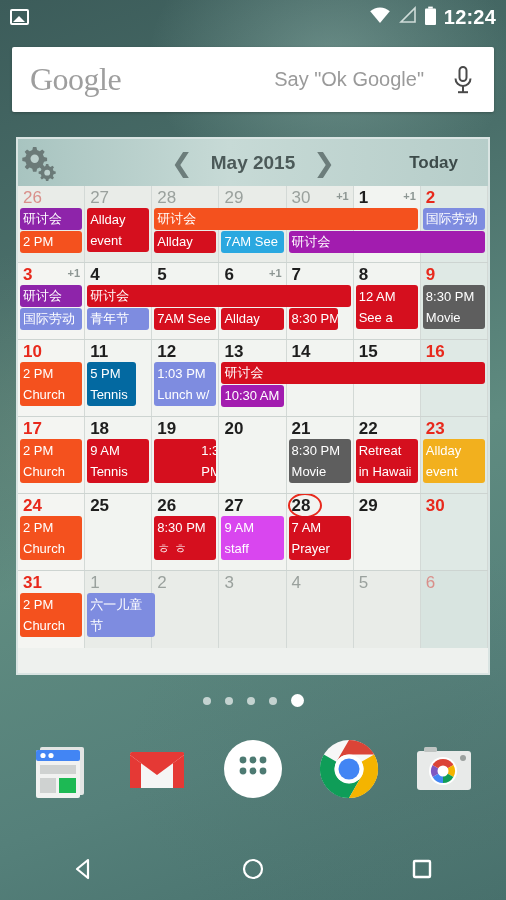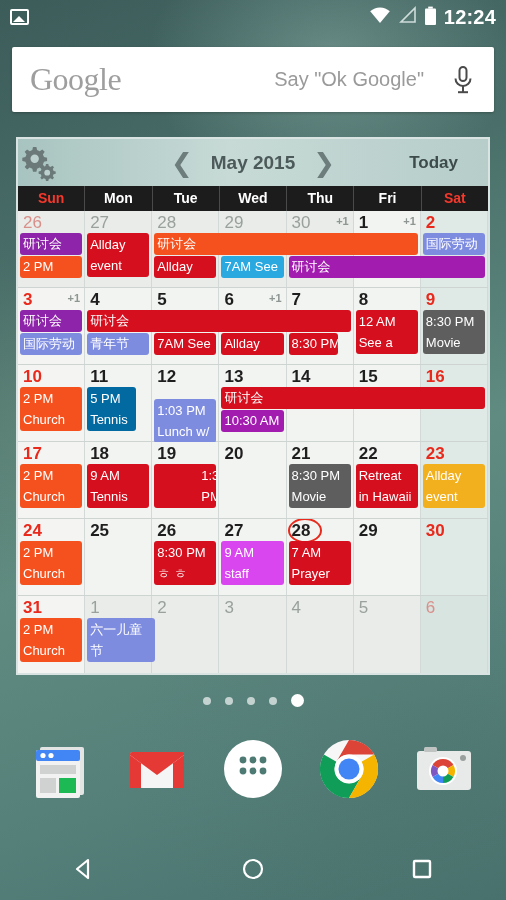--- a/index.html
+++ b/index.html
@@ -205,29 +205,20 @@
       </svg>
     </span>
     <div class="cal-nav">
       <span class="chev">❮</span>
       <span class="cal-title">May 2015</span>
       <span class="chev">❯</span>
     </div>
     <span class="cal-today">Today</span>
   </div>
 
-  <div class="dow-row">
-      <div class="dow we">Sun</div>
-      <div class="dow">Mon</div>
-      <div class="dow">Tue</div>
-      <div class="dow">Wed</div>
-      <div class="dow">Thu</div>
-      <div class="dow">Fri</div>
-      <div class="dow we">Sat</div>
-    </div>
   <div class="weeks">
       <div class="week">
         <div class="cell out sun">
           <div class="daynum dim we">26</div>
         </div>
         <div class="cell out">
           <div class="daynum dim">27</div>
         </div>
         <div class="cell out">
           <div class="daynum dim">28</div>
@@ -311,21 +302,21 @@
         </div>
         <div class="cell">
           <div class="daynum">15</div>
         </div>
         <div class="cell sat">
           <div class="daynum we">16</div>
         </div>
         <div class="ev-layer">
           <div class="ev two" style="background: rgb(244, 81, 30); left: 2px; width: 62.1429px; top: 22px;">2 PM Church</div>
           <div class="ev two" style="background: #0369a1; left: 69.1429px; width: 49px; top: 22px;">5 PM Tennis</div>
-          <div class="ev two" style="background: rgb(126, 140, 224); left: 136.286px; width: 62.1429px; top: 22px; margin-top: 12px;">1:03 PM Lunch w/</div>
+          <div class="ev two" style="background: rgb(126, 140, 224); left: 136.286px; width: 62.1429px; top: 22px;">1:03 PM Lunch w/</div>
           <div class="ev" style="background: rgb(213, 15, 30); left: 203.429px; width: 263.571px; top: 22px;">研讨会</div>
           <div class="ev" style="background: rgb(162, 28, 175); left: 203.429px; width: 62.1429px; top: 45px;">10:30 AM</div>
         </div>
       </div>
       <div class="week">
         <div class="cell sun">
           <div class="daynum we">17</div>
         </div>
         <div class="cell">
           <div class="daynum">18</div>

